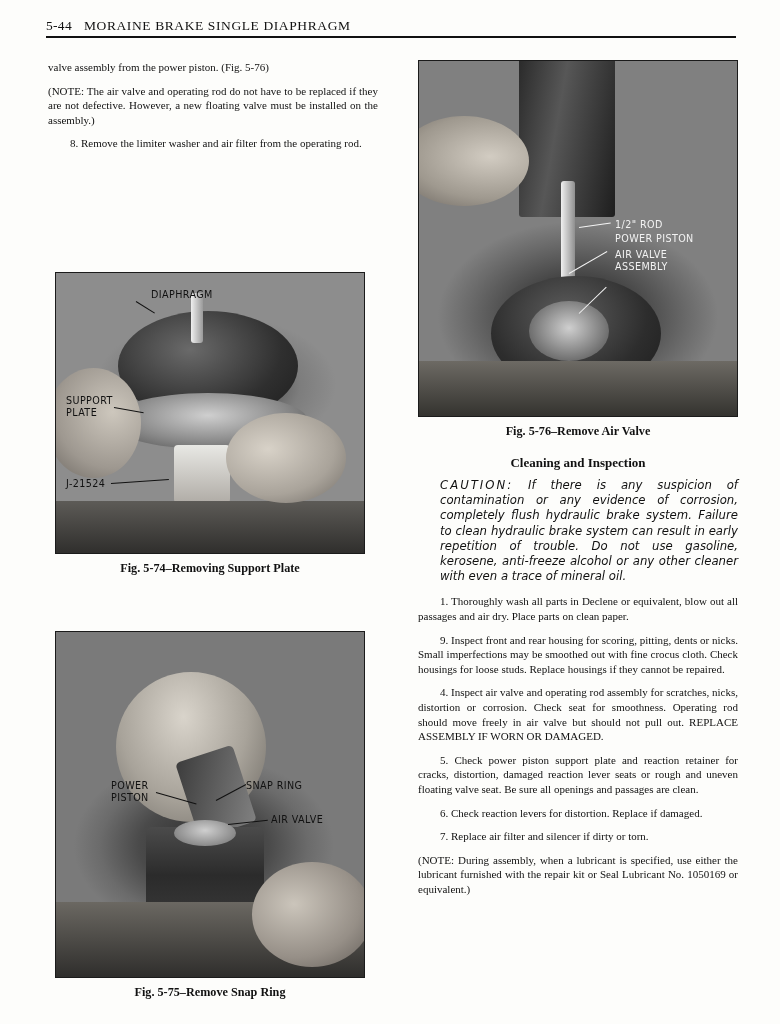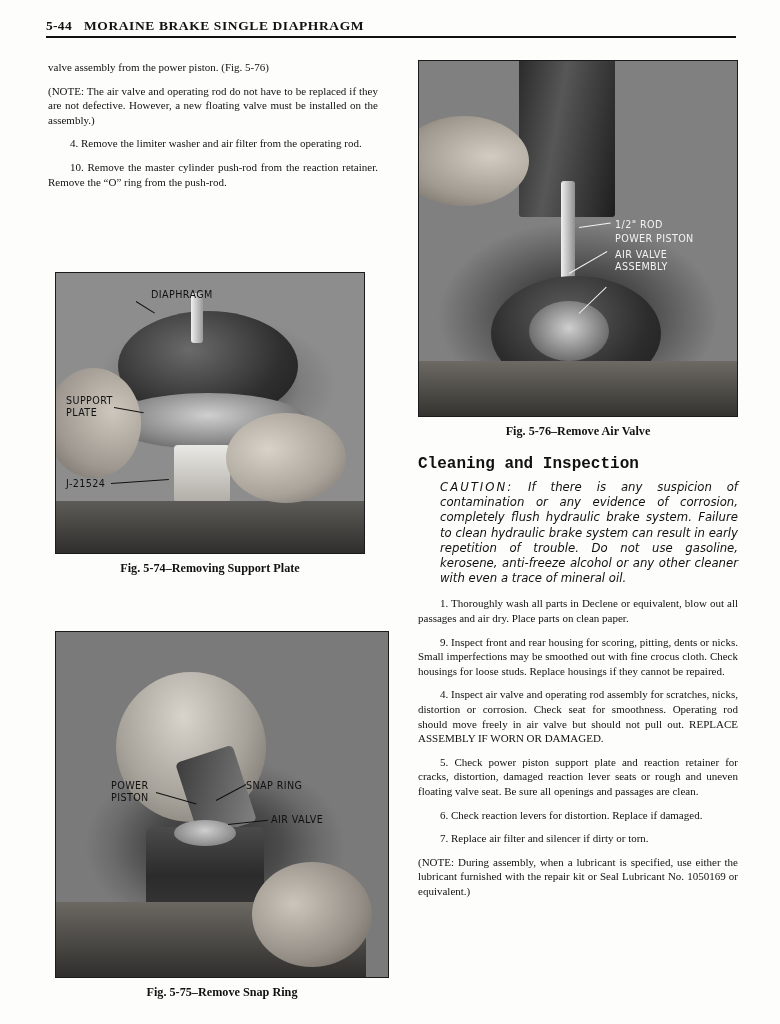--- a/index.html
+++ b/index.html
@@ -23,21 +23,21 @@
     background: #fdfdfb;
   }
 
   
   .header {
     position: absolute;
     left: 46px;
     top: 18px;
     width: 690px;
     font-family: "Liberation Serif", serif;
-    font-weight: bold;
+    font-weight: normal;
     font-size: 13.5px;
     letter-spacing: 0.3px;
   }
   .header .pagenum {
     margin-right: 12px;
   }
   .header .title {
     letter-spacing: 0.6px;
   }
   .header-rule {
@@ -68,24 +68,25 @@
     font-size: 11px;
     line-height: 14.6px;
     text-align: justify;
     hyphens: auto;
   }
   p.indent {
     text-indent: 22px;
   }
 
   h3.sub {
-    font-family: Liberation Mono, monospace;
+    font-family: Liberation Serif, serif;
     font-weight: bold;
-    font-size: 16px;
+    font-size: 13px;
     margin: 12px 0 7px 0;
+    text-align: center;
   }
 
   .caution {
     font-family: "DejaVu Sans", sans-serif;
     font-style: italic;
     font-size: 11.7px;
     line-height: 15.2px;
     text-align: justify;
     margin: 0 0 10px 0;
     padding-left: 22px;
@@ -115,21 +116,21 @@
 
   
   #fig74 { left: 55px; top: 272px; width: 310px; }
   #fig74 .photo {
     height: 280px;
     background:
       radial-gradient(ellipse 120px 70px at 52% 40%, #3a3a3a 0%, #5b5b5b 45%, #7d7d7d 70%, #8d8d8d 100%),
       linear-gradient(180deg, #cfcbc4 0%, #b9b5ae 30%, #9d9a94 60%, #77746f 100%);
   }
   
-  #fig75 { left: 55px; top: 631px; width: 334px; }
+  #fig75 { left: 55px; top: 631px; width: 310px; }
   #fig75 .photo {
     height: 345px;
     background:
       radial-gradient(ellipse 130px 90px at 48% 62%, #2e2e2e 0%, #4a4a4a 50%, #6b6b6b 80%, #7a7a7a 100%),
       linear-gradient(180deg, #d7d3cb 0%, #b5b1a9 28%, #8b8883 58%, #5e5c58 100%);
   }
   
   #fig76 { left: 418px; top: 60px; width: 320px; }
   #fig76 .photo {
     height: 355px;
@@ -167,22 +168,21 @@
 <div class="page">
 
   <div class="header">
     <span class="pagenum">5-44</span><span class="title">MORAINE BRAKE SINGLE DIAPHRAGM</span>
   </div>
   <div class="header-rule"></div>
 
   <div class="col-left">
     <p class="body">valve assembly from the power piston. (Fig. 5-76)</p>
     <p class="body">(NOTE: The air valve and operating rod do not have to be replaced if they are not defective. However, a new floating valve must be installed on the assembly.)</p>
-    <p class="body indent">4. Remove the limiter washer and air filter from the operating rod.</p>
-    <p class="body indent">10. Remove the master cylinder push-rod from the reaction retainer. Remove the “O” ring from the push-rod.</p>
+    <p class="body indent">8. Remove the limiter washer and air filter from the operating rod.</p>
   </div>
 
   <div class="figure" id="fig74">
     <div class="photo">
 
       <div class="blob" style="left:62px; top:38px; width:180px; height:110px; background:radial-gradient(ellipse at 40% 35%, #6a6a6a 0%, #2f2f2f 60%, #1b1b1b 100%);"></div>
       <div class="blob" style="left:52px; top:120px; width:200px; height:56px; background:radial-gradient(ellipse at 50% 40%, #cfcfcf 0%, #8a8a8a 55%, #4a4a4a 100%);"></div>
       <div class="bar" style="left:135px; top:20px; width:12px; height:50px; background:linear-gradient(90deg,#efefef,#9a9a9a); border-radius:3px;"></div>
       <div class="bar" style="left:118px; top:172px; width:56px; height:58px; background:linear-gradient(180deg,#e8e8e4,#b0aca6); border-radius:4px;"></div>
       <div class="bar" style="left:0px; top:228px; width:310px; height:54px; background:linear-gradient(180deg,#5d5b57,#2e2d2b);"></div>

